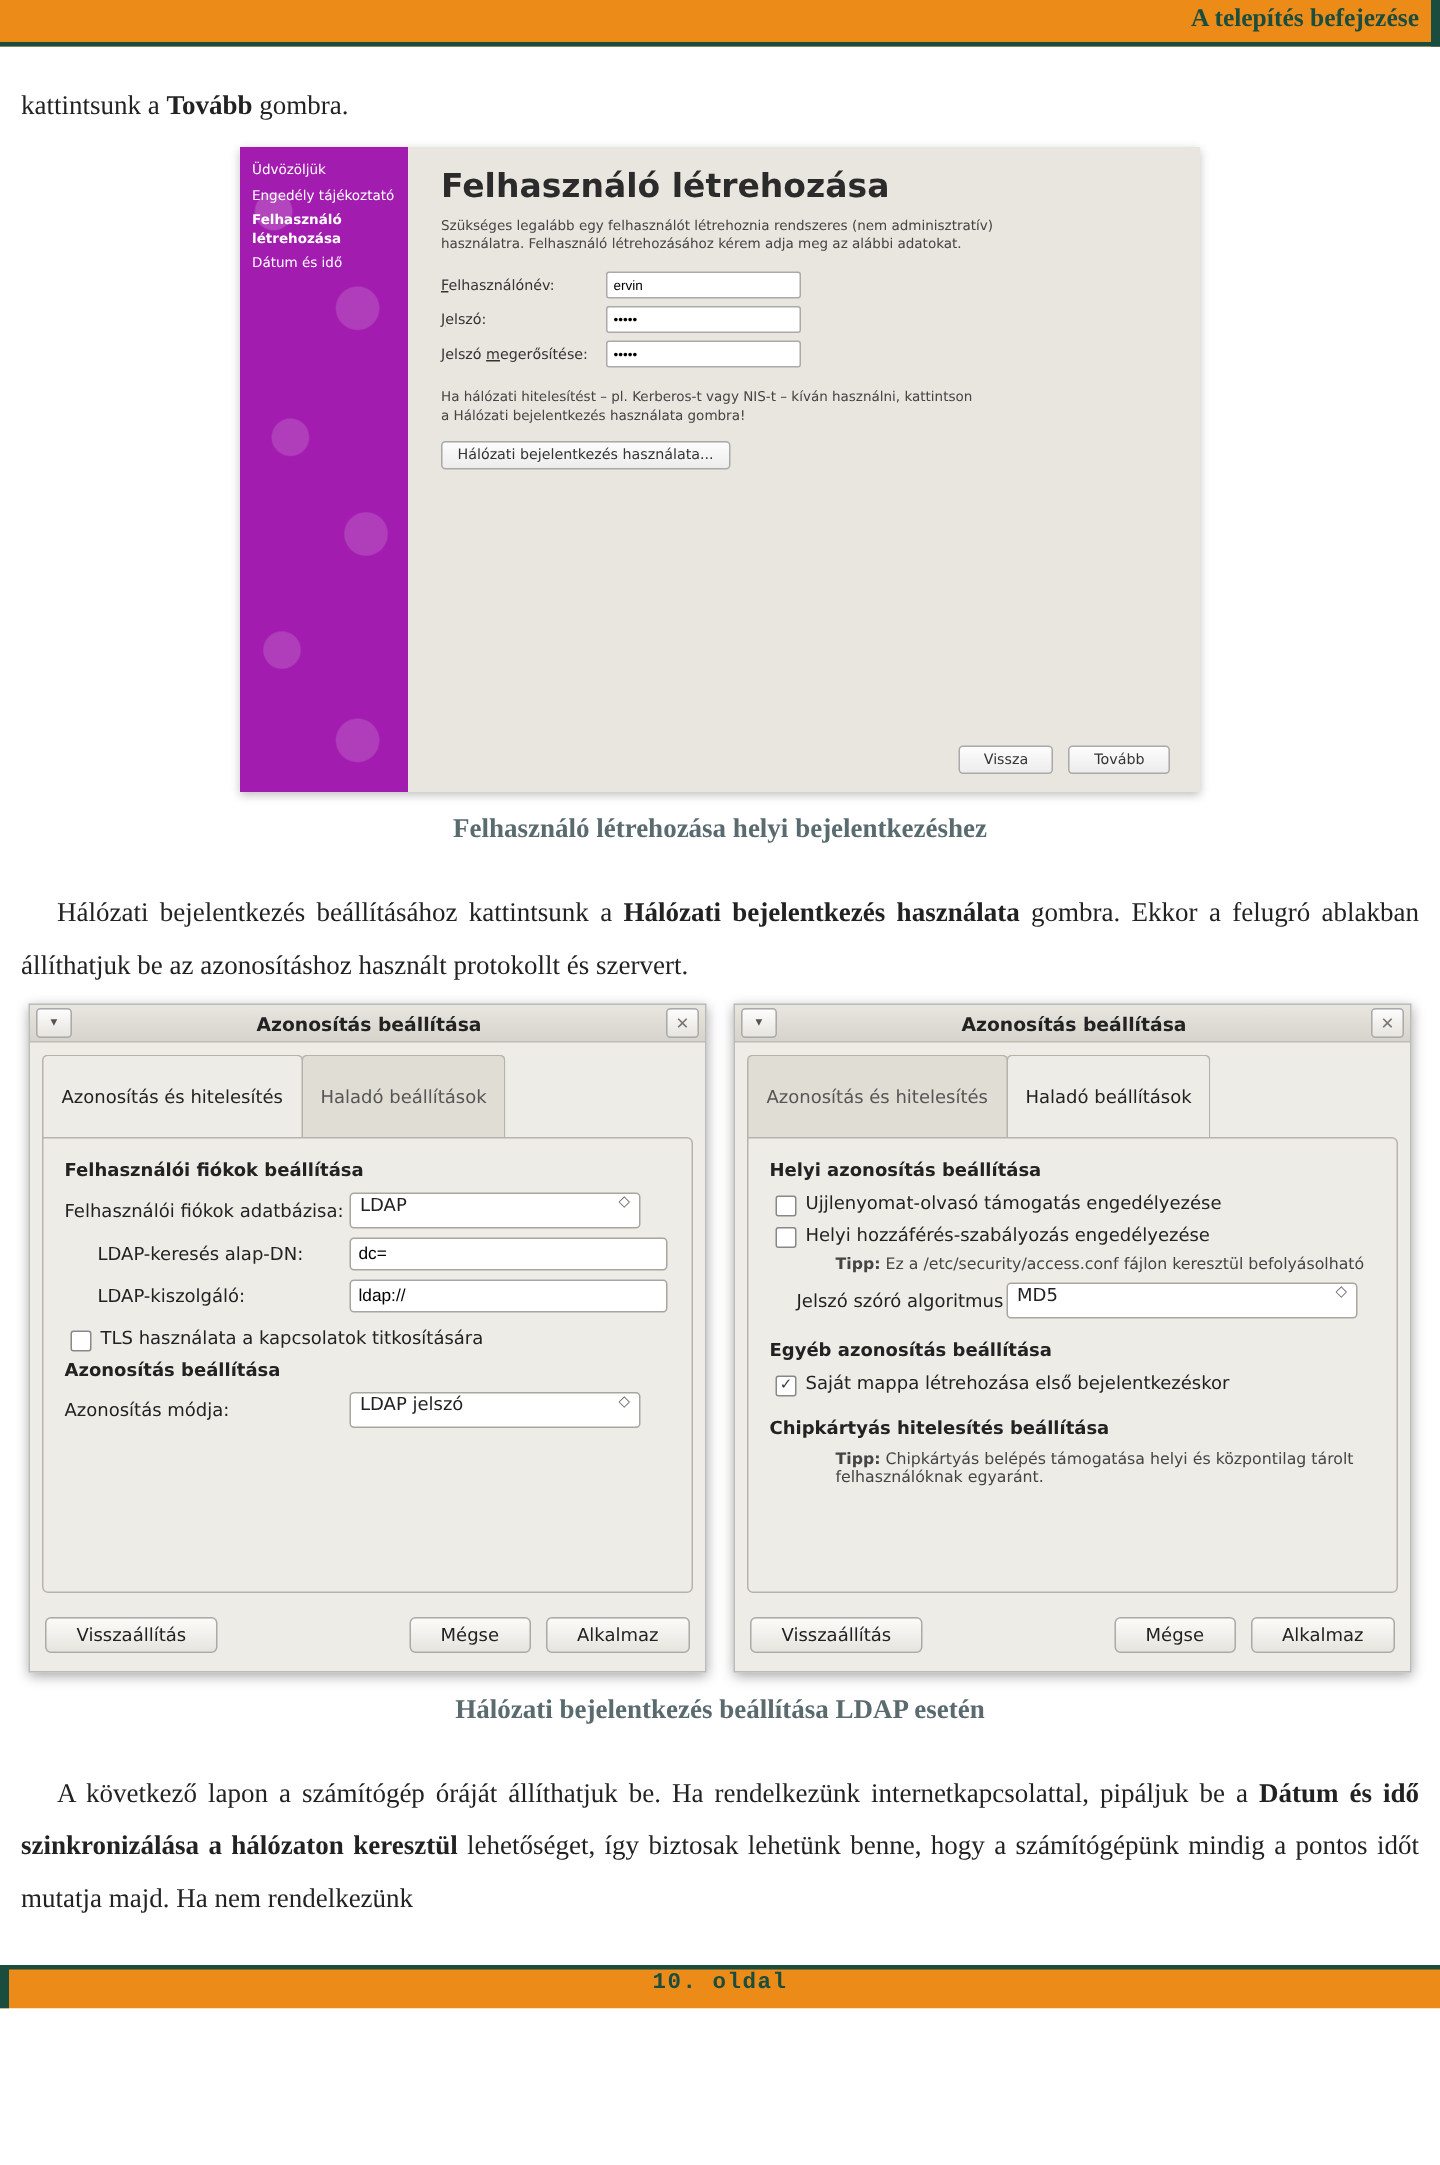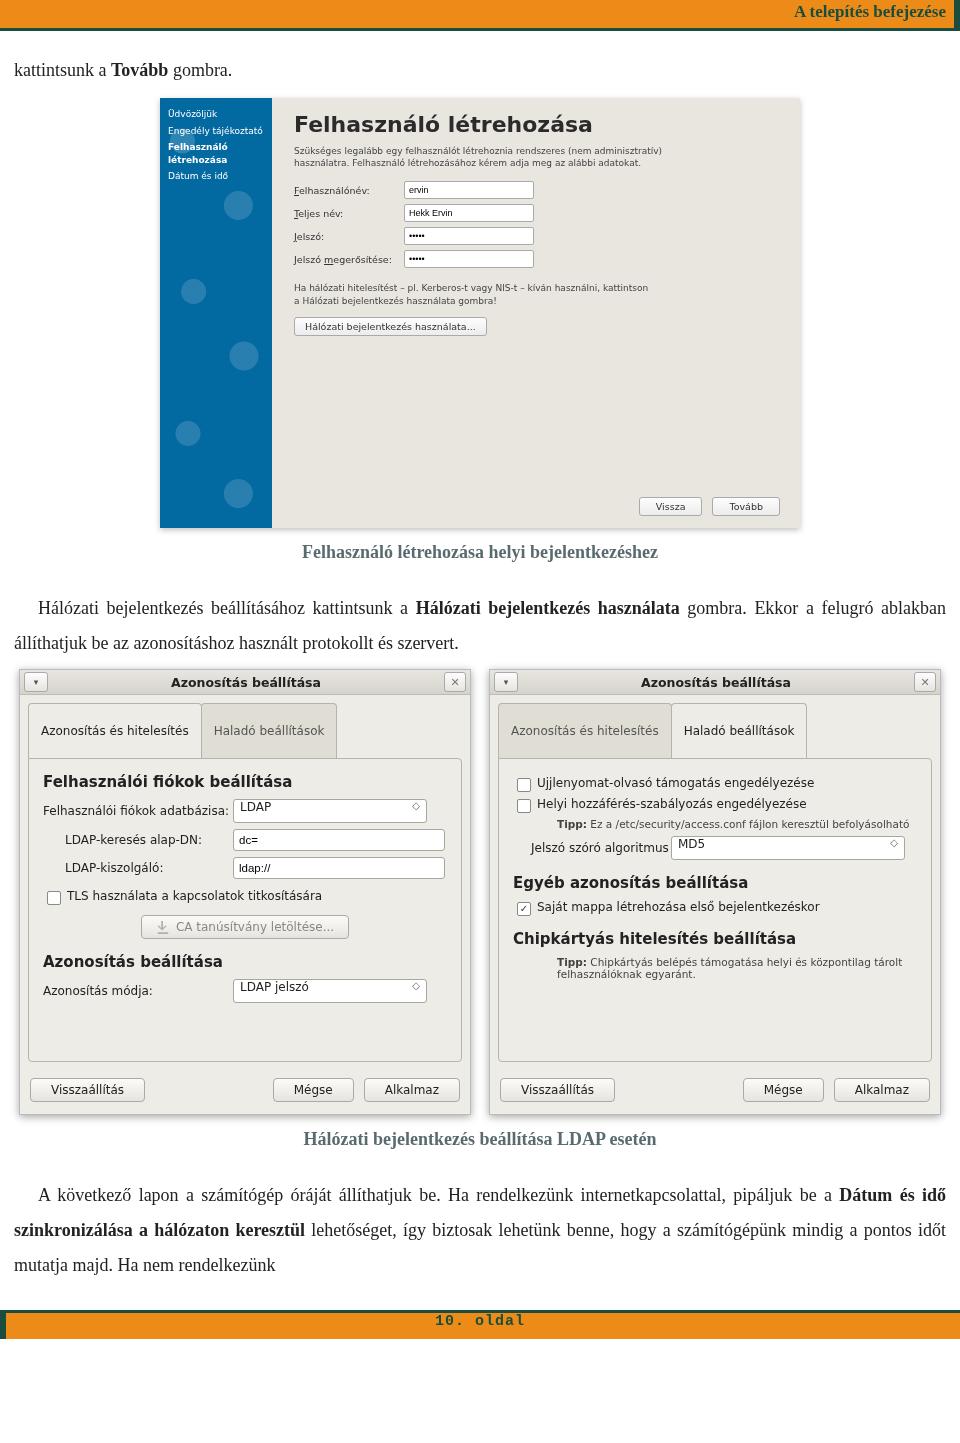--- a/index.html
+++ b/index.html
@@ -5,21 +5,21 @@
   body { margin:0; padding:0; background:#fff; font-family:Georgia, 'Times New Roman', serif; color:#222; width:960px; }
   .header-bar { background:#ec8b18; height:28px; position:relative; border-bottom:3px solid #1a4d3d; }
   .header-bar .corner { position:absolute; right:0; top:0; bottom:-3px; width:6px; background:#1a4d3d; }
   .header-title { position:absolute; right:14px; top:2px; font-weight:bold; font-size:17px; color:#1a4d3d; font-family:Georgia, serif; }
   .body-text { font-size:18px; line-height:1.95; padding:0 14px; text-align:justify; font-family:'Palatino Linotype', Palatino, Georgia, serif; }
   .body-text .bold { font-weight:bold; }
   .caption { text-align:center; font-size:18px; color:#5a6b70; font-weight:bold; margin:14px 0 28px; font-family:'Palatino Linotype', Palatino, Georgia, serif; }
   
   .shot1-wrap { width:640px; margin:10px auto 0; box-shadow:0 2px 6px rgba(0,0,0,.25); background:#e9e6e0; font-family:'DejaVu Sans', Arial, sans-serif; }
   .shot1 { display:flex; height:430px; }
-  .shot1-side { width:112px; background:#0369a1; position:relative; overflow:hidden; }
+  .shot1-side { width:112px; background:#a21caf; position:relative; overflow:hidden; }
   .shot1-side::before { content:""; position:absolute; inset:0; background:
     radial-gradient(circle at 20% 10%, rgba(255,255,255,.18) 12px, transparent 13px),
     radial-gradient(circle at 70% 25%, rgba(255,255,255,.15) 14px, transparent 15px),
     radial-gradient(circle at 30% 45%, rgba(255,255,255,.15) 12px, transparent 13px),
     radial-gradient(circle at 75% 60%, rgba(255,255,255,.15) 14px, transparent 15px),
     radial-gradient(circle at 25% 78%, rgba(255,255,255,.15) 12px, transparent 13px),
     radial-gradient(circle at 70% 92%, rgba(255,255,255,.15) 14px, transparent 15px);
   }
   .shot1-side-list { position:relative; padding:10px 8px; font-size:9px; color:#fff; line-height:1.4; }
   .shot1-side-list div { margin-bottom:4px; }
@@ -40,21 +40,21 @@
   .dlg { width:450px; background:#eeece7; border:1px solid #bbb; box-shadow:0 2px 8px rgba(0,0,0,.35); font-family:'DejaVu Sans', Arial, sans-serif; font-size:12px; color:#222; }
   .dlg-titlebar { background:linear-gradient(#e8e6e0,#d6d3cc); height:24px; display:flex; align-items:center; position:relative; border-bottom:1px solid #bfbcb4; }
   .dlg-titlebar .titletext { flex:1; text-align:center; font-weight:bold; font-size:12.5px; }
   .title-left-btn { width:22px; height:18px; margin-left:4px; border:1px solid #aaa; border-radius:3px; background:linear-gradient(#fdfdfd,#e6e4de); display:flex; align-items:center; justify-content:center; font-size:9px; color:#555; }
   .title-close { width:20px; height:18px; margin-right:4px; border:1px solid #aaa; border-radius:3px; background:linear-gradient(#fdfdfd,#e6e4de); display:flex; align-items:center; justify-content:center; font-size:11px; color:#777; }
   .tabstrip { display:flex; margin:8px 8px 0; }
   .tab { border:1px solid #b6b3ab; border-bottom:none; background:#eeece7; padding:20px 12px; font-size:12px; border-radius:4px 4px 0 0; cursor:default; }
   .tab.inactive { background:#e0ddd5; color:#555; }
   .tab + .tab { margin-left:-1px; }
   .dlg-panel { border:1px solid #b6b3ab; margin:0 8px 8px; padding:12px 14px 10px; background:#eeece7; min-height:280px; position:relative; border-radius:0 4px 4px 4px; }
-  .group-title { font-weight:bold; font-size:15px; margin:2px 0 8px; }
+  .group-title { font-weight:bold; font-size:12px; margin:2px 0 8px; }
   .ctrl-row { display:flex; align-items:center; margin:6px 0; }
   .ctrl-row .lbl { width:190px; font-size:12px; }
   .ctrl-row .lbl.short { width:140px; }
   .ctrl-row .lbl.indent { padding-left:22px; width:168px; }
   .combo { flex:1; max-width:180px; height:22px; border:1px solid #a9a6a0; background:#fff; border-radius:3px; display:flex; align-items:flex-start; padding:0 6px; font-size:12px; position:relative; }
   .combo .arrow { position:absolute; right:6px; font-size:10px; color:#666; }
   .txt { flex:1; max-width:200px; height:20px; border:1px solid #a9a6a0; background:#fff; border-radius:3px; font-size:11.5px; padding:0 5px; }
   .chk-row { margin:5px 0 5px 4px; font-size:12px; display:flex; align-items:flex-start; gap:6px; }
   .chk-row .box { width:12px; height:12px; border:1px solid #888; background:#fff; border-radius:2px; flex-shrink:0; margin-top:2px; display:flex; align-items:center; justify-content:center; font-size:10px; line-height:1; }
   .chk-row .box.checked::after { content:"✓"; color:#333; }
@@ -97,24 +97,20 @@
     </div>
     <div class="shot1-main">
       <div class="shot1-h1">Felhasználó létrehozása</div>
       <div class="shot1-desc">Szükséges legalább egy felhasználót létrehoznia rendszeres (nem adminisztratív) használatra. Felhasználó létrehozásához kérem adja meg az alábbi adatokat.</div>
 
       <div class="shot1-row">
         <label><span class="underline">F</span>elhasználónév:</label>
         <input class="shot1-input" value="ervin" style="">
       </div>
       <div class="shot1-row">
-        <label><span class="underline">T</span>eljes név:</label>
-        <input class="shot1-input" value="Hekk Ervin" style="">
-      </div>
-      <div class="shot1-row">
         <label><span class="underline">J</span>elszó:</label>
         <input class="shot1-input" value="•••••" style="">
       </div>
       <div class="shot1-row">
         <label>Jelszó <span class="underline">m</span>egerősítése:</label>
         <input class="shot1-input" value="•••••" style="">
       </div>
 
       <div class="shot1-note">Ha hálózati hitelesítést – pl. Kerberos-t vagy NIS-t – kíván használni, kattintson a Hálózati bejelentkezés használata gombra!</div>
       <span class="shot1-btn">Hálózati bejelentkezés használata...</span>
@@ -159,28 +155,20 @@
         <input class="txt" value="dc=" style="">
       </div>
       <div class="ctrl-row">
         <div class="lbl indent">LDAP-kiszolgáló:</div>
         <input class="txt" value="ldap://" style="">
       </div>
       <div class="chk-row" style="margin-left:4px; margin-top:10px;">
         <span class="box"></span>
         <span>TLS használata a kapcsolatok titkosítására</span>
       </div>
-      <div class="center-btn-row">
-        <span class="gbtn">
-          <svg class="icon" viewBox="0 0 16 16">
-              <path fill="#b0b0b0" d="M8 1v8l3-3 1 1-5 5-5-5 1-1 3 3V1h2zM2 14h12v2H2z"></path>
-            </svg>
-          <span>CA tanúsítvány letöltése...</span>
-        </span>
-      </div>
       <div class="group-title">Azonosítás beállítása</div>
       <div class="ctrl-row">
         <div class="lbl">Azonosítás módja:</div>
         <div class="combo">
             <span>LDAP jelszó</span>
             <span class="arrow">◇</span>
           </div>
       </div>
     </div>
     <div class="dlg-footer">
@@ -195,20 +183,21 @@
     <div class="dlg-titlebar">
       <div class="title-left-btn">▾</div>
       <div class="titletext">Azonosítás beállítása</div>
       <div class="title-close">✕</div>
     </div>
     <div class="tabstrip">
       <div class="tab inactive">Azonosítás és hitelesítés</div>
       <div class="tab">Haladó beállítások</div>
     </div>
     <div class="dlg-panel">
+      <div class="group-title">Helyi azonosítás beállítása</div>
       <div class="chk-row">
           <span class="box"></span>
           <span>Ujjlenyomat-olvasó támogatás engedélyezése</span>
         </div>
       <div class="chk-row">
           <span class="box"></span>
           <span>Helyi hozzáférés-szabályozás engedélyezése</span>
         </div>
       <div class="tip"><span class="tb">Tipp:</span><span> Ez a /etc/security/access.conf fájlon keresztül befolyásolható</span></div>
       <div class="ctrl-row">

